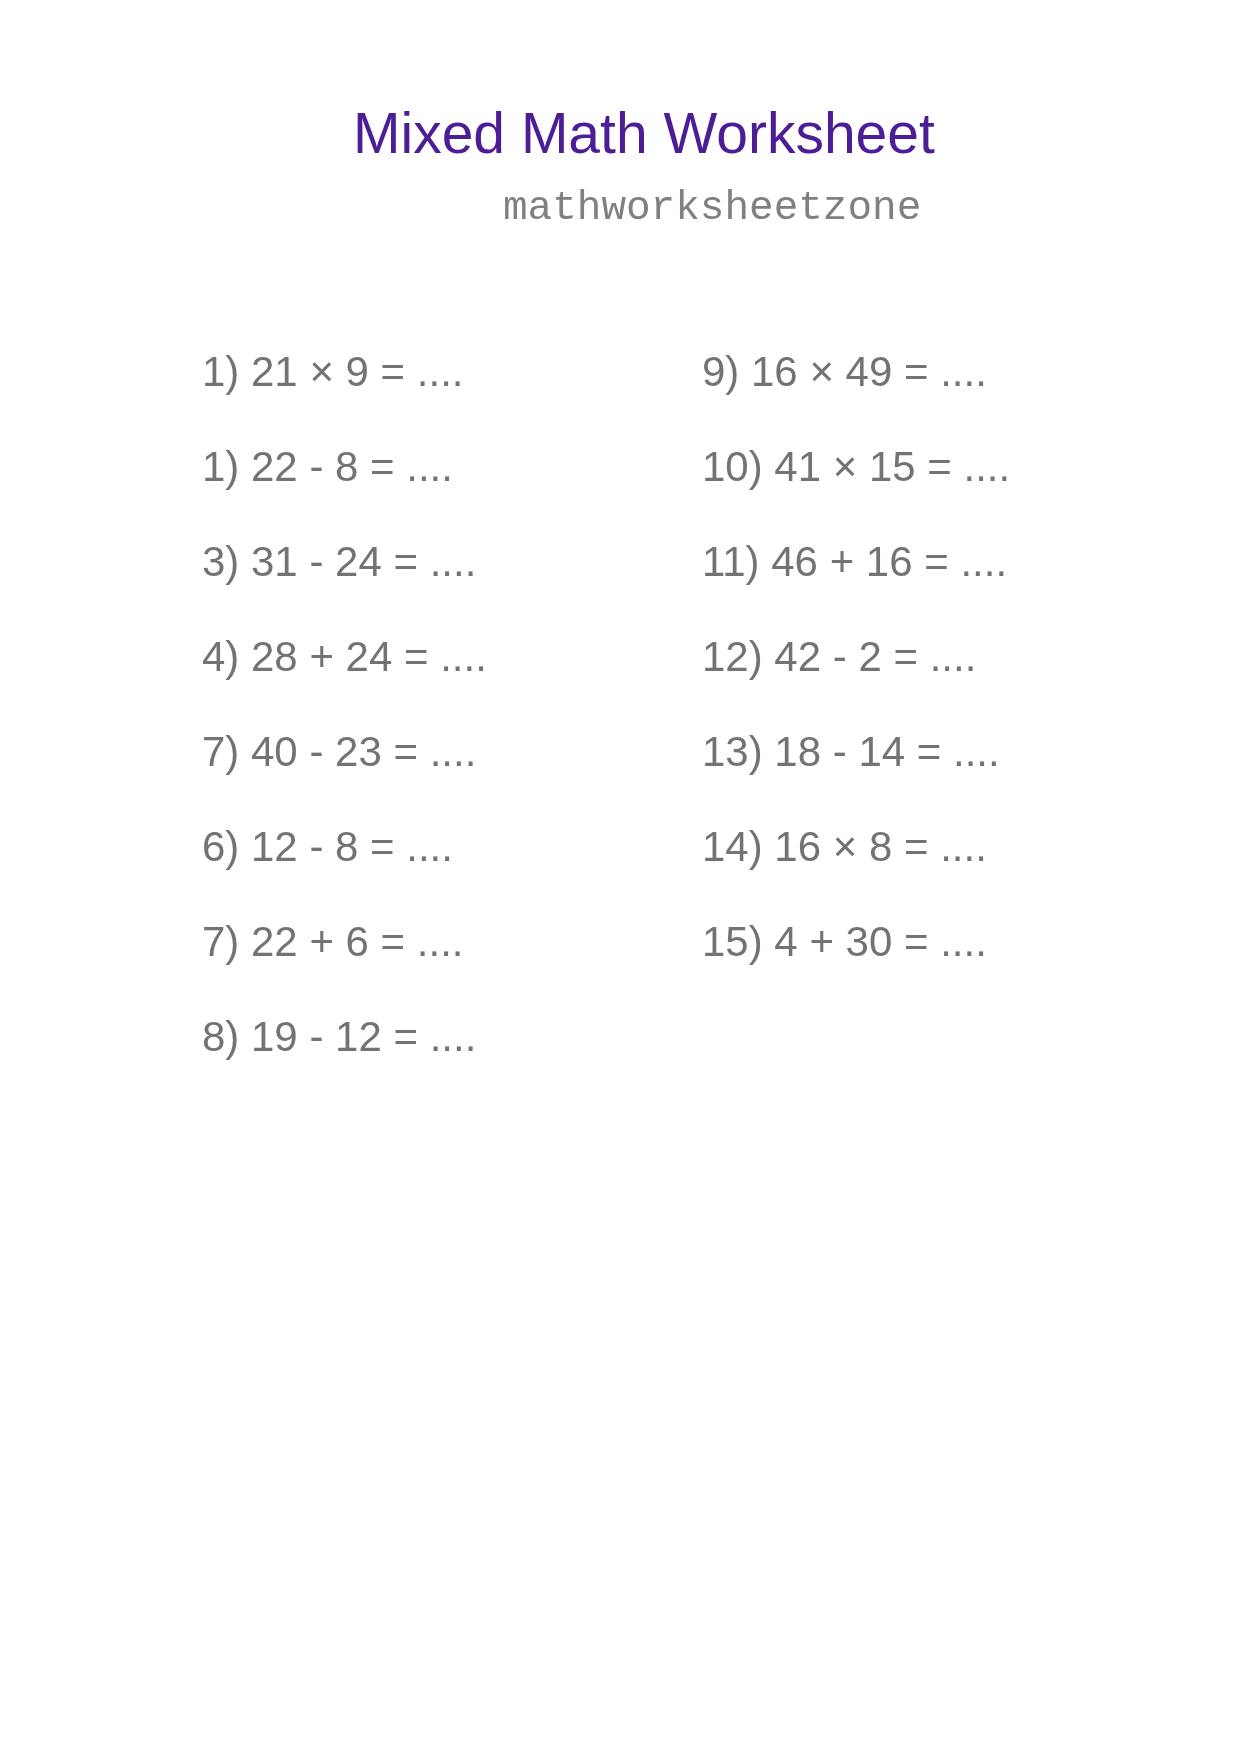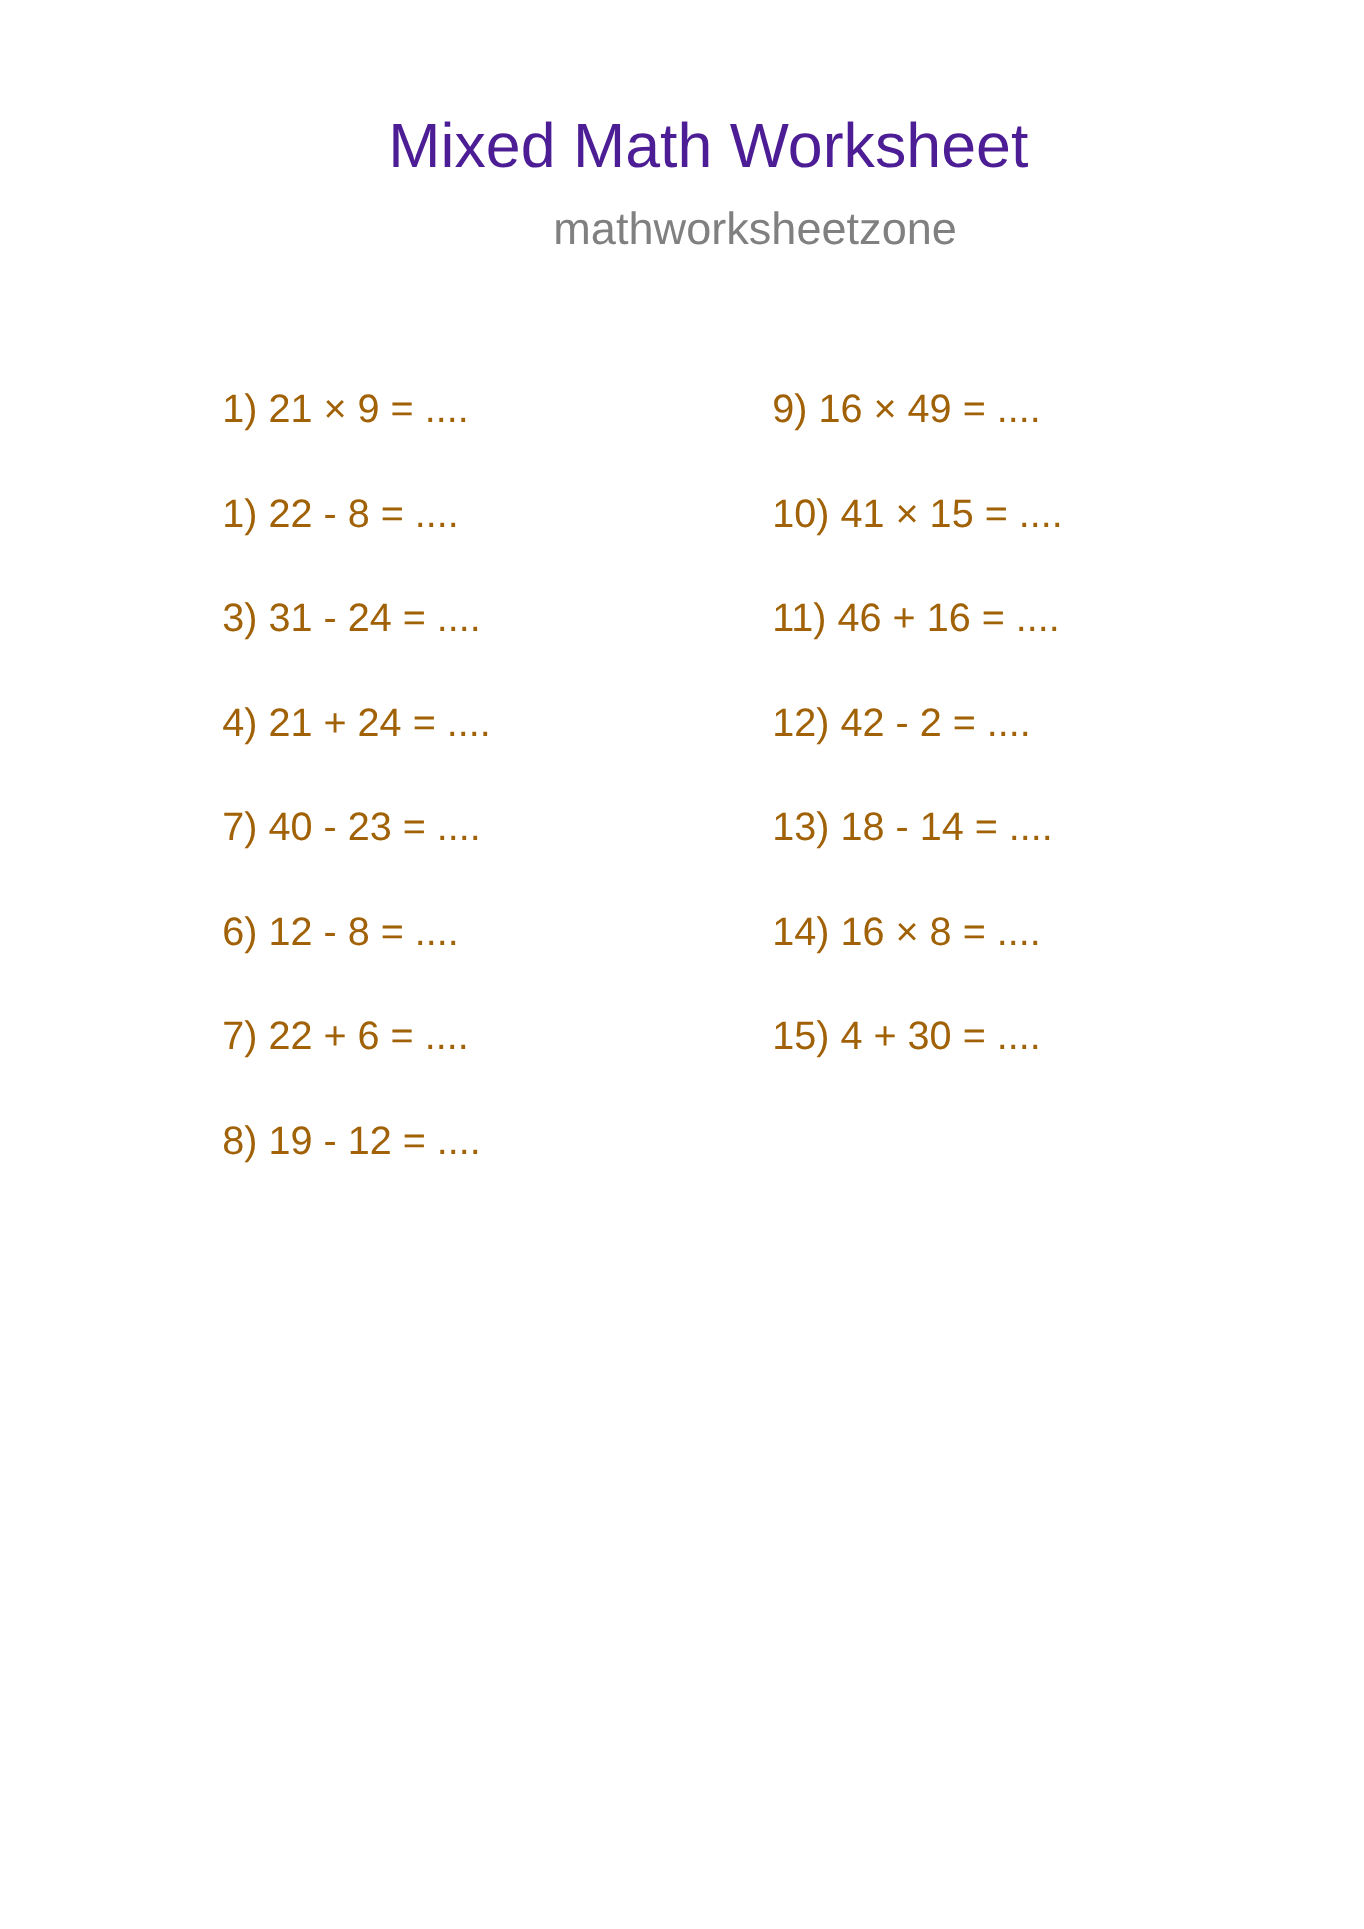--- a/index.html
+++ b/index.html
@@ -25,44 +25,45 @@
       color: #4c1d95;
     }
     .subtitle {
       position: absolute;
       left: 503px;
       top: 184px;
       font-size: 41px;
       line-height: 48px;
       white-space: nowrap;
       color: #808080;
+      font-family: Liberation Mono, monospace;
     }
     .problem {
       position: absolute;
-      font-size: 36px;
+      font-size: 42px;
       line-height: 48px;
       white-space: nowrap;
-      color: #a16207;
+      color: #737373;
       text-align: center;
     }
     .col-left { left: 202px; }
     .col-right { left: 702px; }
   </style>
 </head>
 <body>
 
 <div>
   <div class="title">Mixed Math Worksheet</div>
   <div class="subtitle">mathworksheetzone</div>
 
   <div>
     <div class="problem col-left" style="top:348px">1) 21 × 9 = ....</div>
     <div class="problem col-left" style="top:443px">1) 22 - 8 = ....</div>
     <div class="problem col-left" style="top:538px">3) 31 - 24 = ....</div>
-    <div class="problem col-left" style="top:633px">4) 21 + 24 = ....</div>
+    <div class="problem col-left" style="top:633px">4) 28 + 24 = ....</div>
     <div class="problem col-left" style="top:728px">7) 40 - 23 = ....</div>
     <div class="problem col-left" style="top:823px">6) 12 - 8 = ....</div>
     <div class="problem col-left" style="top:918px">7) 22 + 6 = ....</div>
     <div class="problem col-left" style="top:1013px">8) 19 - 12 = ....</div>
   </div>
 
   <div>
     <div class="problem col-right" style="top:348px">9) 16 × 49 = ....</div>
     <div class="problem col-right" style="top:443px">10) 41 × 15 = ....</div>
     <div class="problem col-right" style="top:538px">11) 46 + 16 = ....</div>

